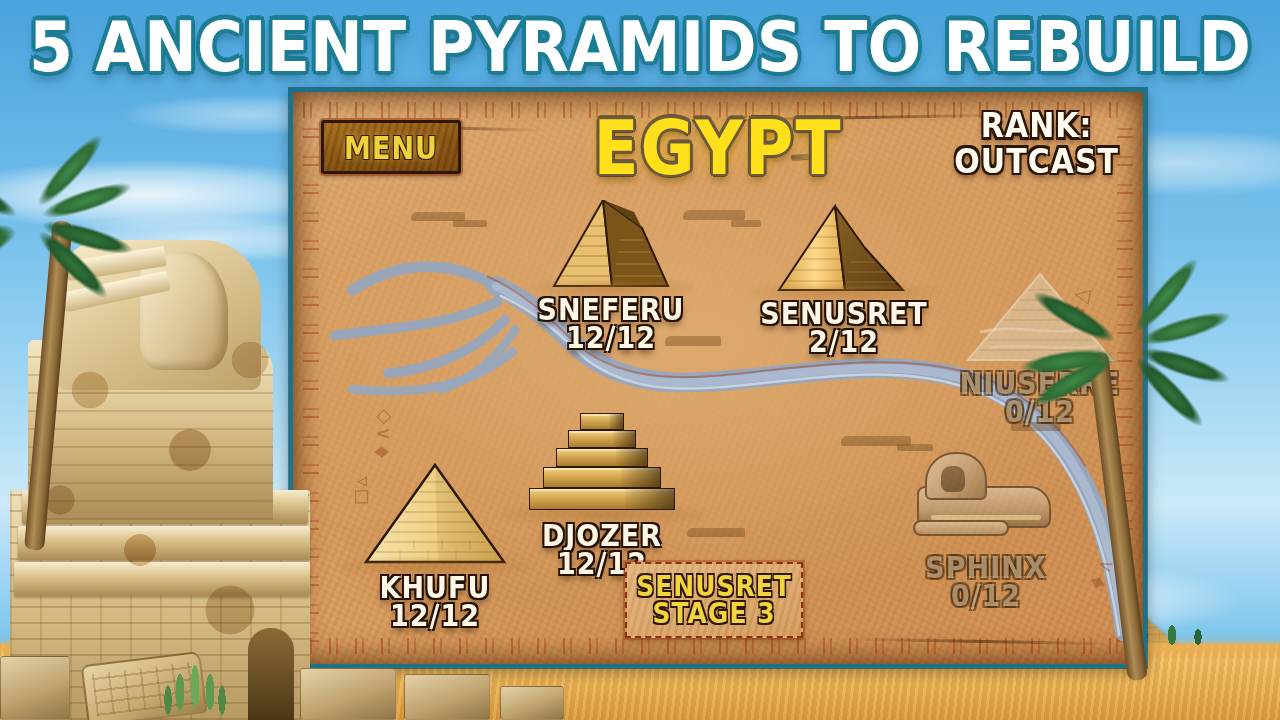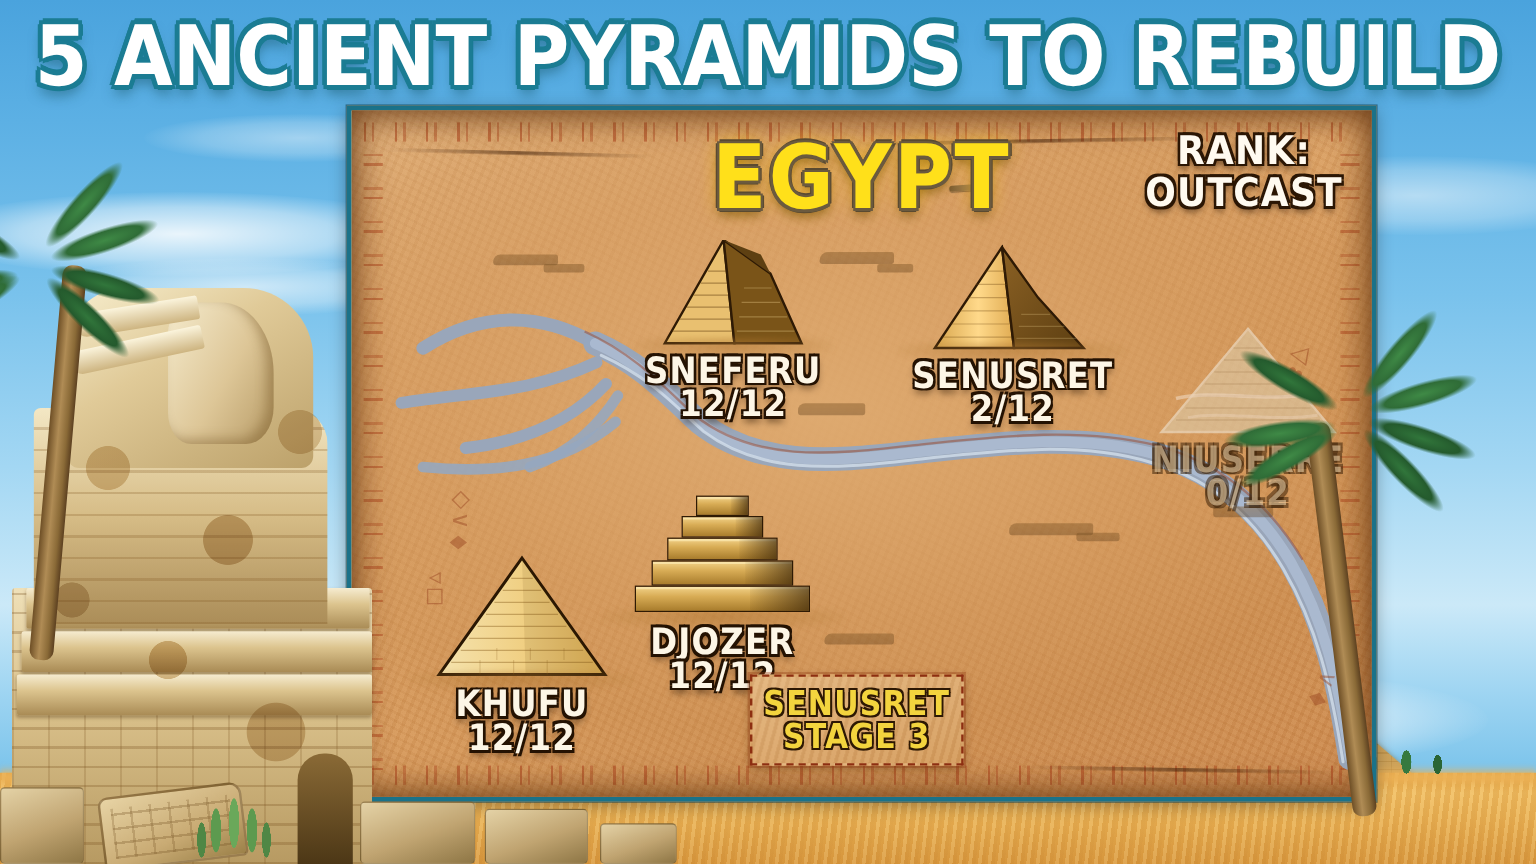--- a/index.html
+++ b/index.html
@@ -461,20 +461,23 @@
     <div class="doodad" style="left:118px; top:120px; width:54px; height:9px; border-radius:6px 2px 2px 2px;"></div>
     <div class="doodad" style="left:160px; top:128px; width:34px; height:7px;"></div>
     <div class="doodad" style="left:390px; top:118px; width:62px; height:10px; border-radius:7px 2px 2px 2px;"></div>
     <div class="doodad" style="left:438px; top:128px; width:30px; height:7px;"></div>
     <div class="doodad" style="left:372px; top:244px; width:56px; height:10px; border-radius:6px 2px 2px 2px;"></div>
     <div class="doodad" style="left:548px; top:344px; width:70px; height:10px; border-radius:6px 2px 2px 2px;"></div>
     <div class="doodad" style="left:604px; top:352px; width:36px; height:7px;"></div>
     <div class="doodad" style="left:394px; top:436px; width:58px; height:9px; border-radius:6px 2px 2px 2px;"></div>
     <div class="doodad" style="left:718px; top:330px; width:50px; height:9px;"></div>
 
+    <div class="menu-btn">
+      <span>MENU</span>
+    </div>
     <div class="title-dash"></div>
     <div class="egypt-title">EGYPT</div>
     <div class="rank-box">
       <div class="rk-label">RANK:</div>
       <div class="rk-value">OUTCAST</div>
     </div>
 
     <div class="node" id="node-sneferu" style="left:218px; top:108px; width:200px;">
       <div class="art pyr" style="width:130px; height:92px;">
         <div class="basesand"></div>
@@ -604,20 +607,33 @@
             <line x1="82" y1="88" x2="82" y2="78"></line>
               <line x1="110" y1="88" x2="110" y2="78"></line>
           </g>
           <polygon points="75,3 144,100 78,100" fill="rgba(90,60,14,.10)"></polygon>
         </svg>
       </div>
       <div class="nm">KHUFU</div>
       <div class="pg">12/12</div>
     </div>
 
+    <div class="node locked" id="node-sphinx" style="left:588px; top:362px; width:210px;">
+      <div class="art" style="width:160px; height:96px;">
+        <div class="sphinx-ico">
+          <div class="sphinx-body"></div>
+          <div class="sphinx-head"></div>
+          <div class="sphinx-face"></div>
+          <div class="sphinx-stripe"></div>
+          <div class="sphinx-paws"></div>
+        </div>
+      </div>
+      <div class="nm">SPHINX</div>
+      <div class="pg">0/12</div>
+    </div>
 
     <div class="stage-btn">
       <span>SENUSRET</span>
       <span>STAGE 3</span>
     </div>
   </div>
 
   <div class="fg-sphinx">
     <div class="fgs-base"></div>
     <div class="fgs-layer" style="bottom:196px;"></div>

